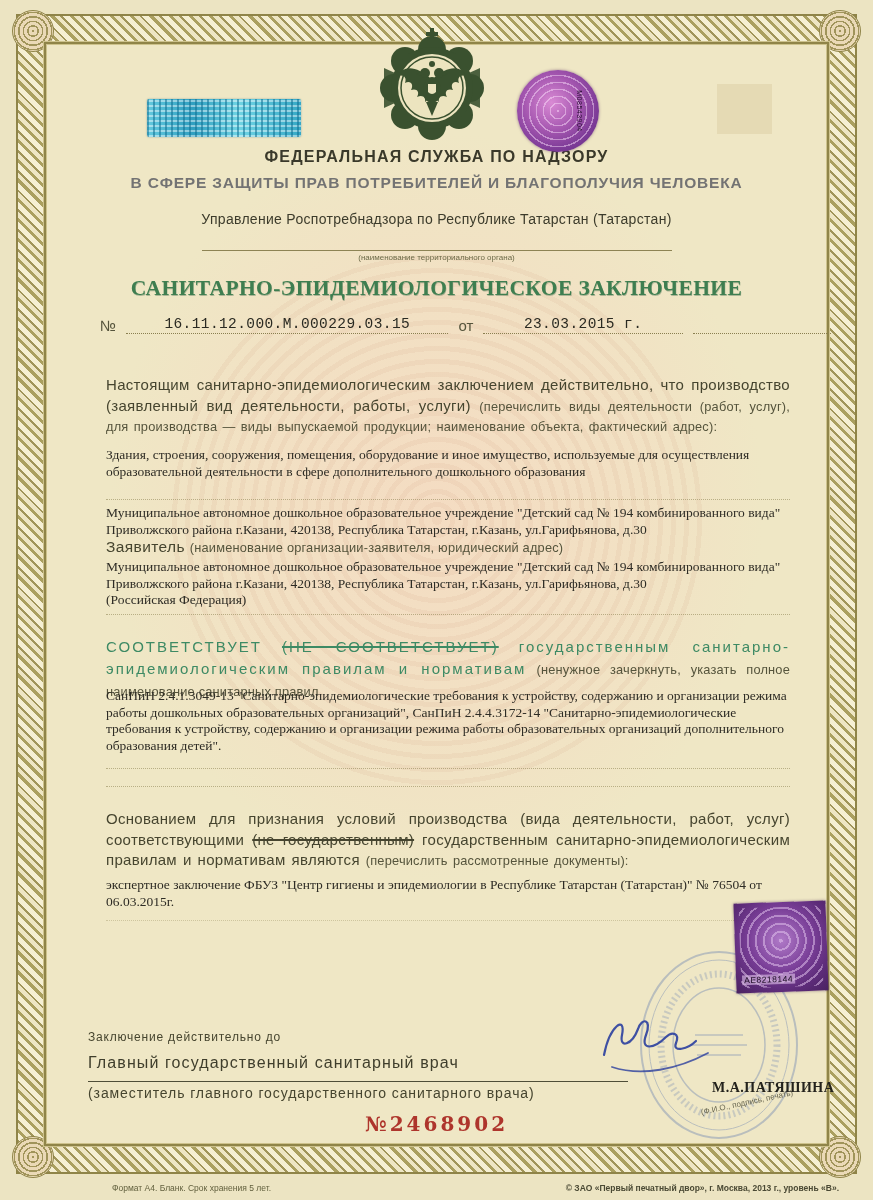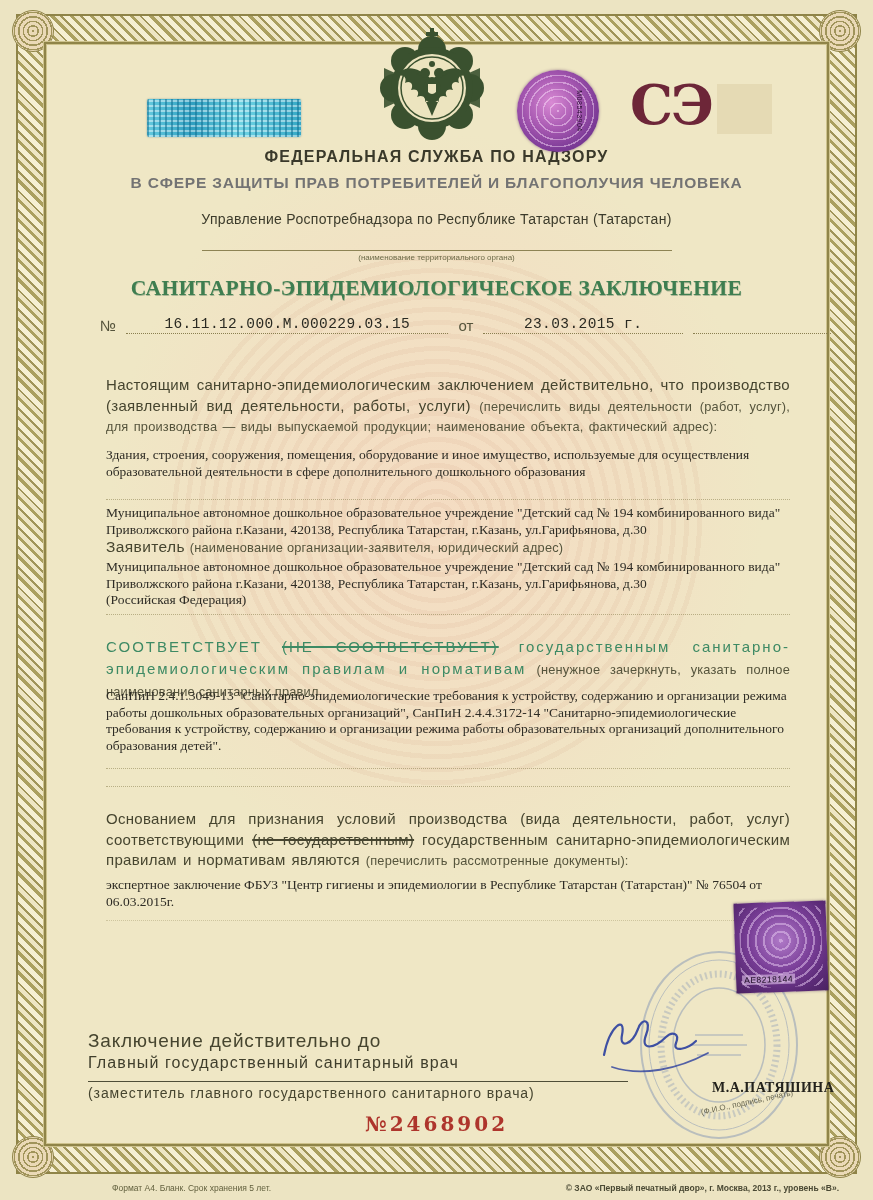--- a/index.html
+++ b/index.html
@@ -50,21 +50,21 @@
   .orgtext{top:505px;}
   .app-label{top:538px;font-size:15.5px;color:#46452f;letter-spacing:.4px;}
   .apptext{top:559px;}
   .conform{top:621px;font-size:15px;line-height:1.45;text-align:justify;}
   .green-caps{color:#3d8a64;letter-spacing:2px;}
   .struck{text-decoration:line-through;text-decoration-thickness:1.5px;}
   .sanpin{top:688px;}
   .basis{top:794px;}
   .expert{top:877px;}
   
-  .valid{top:1030px;left:88px;width:560px;font-size:19px;letter-spacing:.8px;color:#46452f;}
+  .valid{top:1030px;left:88px;width:560px;font-size:12px;letter-spacing:.8px;color:#46452f;}
   .chief{top:1054px;left:88px;width:540px;font-size:16px;letter-spacing:1.1px;color:#3f3e2c;
          border-bottom:1px solid #4f4e38;padding-bottom:9px;}
   .deputy{top:1085px;left:88px;width:560px;font-size:14px;letter-spacing:.9px;color:#46452f;}
   .signer{position:absolute;left:712px;top:1080px;z-index:4;font-family:"Liberation Serif",serif;
           font-size:14px;font-weight:bold;letter-spacing:.5px;color:#23221c;}
   .sign-cap{position:absolute;left:700px;top:1098px;z-index:4;font-size:8px;color:#4e4d3a;
             transform:rotate(-12deg);opacity:.85;}
   .serial{top:1112px;font-family:"DejaVu Serif",serif;font-size:20px;font-weight:bold;
           letter-spacing:3px;color:#ae352c;}
   
@@ -144,21 +144,20 @@
         <path d="M52 78 L58 92 L64 78 Z"></path>
       </g>
       <path d="M54 60 L62 60 L62 68 Q58 72 54 68 Z" fill="#ece4bf"></path>
     </svg>
   </div>
 
   <div class="holo-seal">
     <span class="num">М08543904</span>
   </div>
 
-  <div class="se-logo">СЭ</div>
   <div class="tan-square"></div>
 
   <div class="cblk hdr1">ФЕДЕРАЛЬНАЯ СЛУЖБА ПО НАДЗОРУ</div>
   <div class="cblk hdr2">В СФЕРЕ ЗАЩИТЫ ПРАВ ПОТРЕБИТЕЛЕЙ И БЛАГОПОЛУЧИЯ ЧЕЛОВЕКА</div>
   <div class="cblk org">Управление Роспотребнадзора по Республике Татарстан (Татарстан)</div>
   <div class="cblk org-cap">(наименование территориального органа)</div>
 
   <div class="cblk doc-title">САНИТАРНО-ЭПИДЕМИОЛОГИЧЕСКОЕ ЗАКЛЮЧЕНИЕ</div>
 
   <div class="blk number-row">

